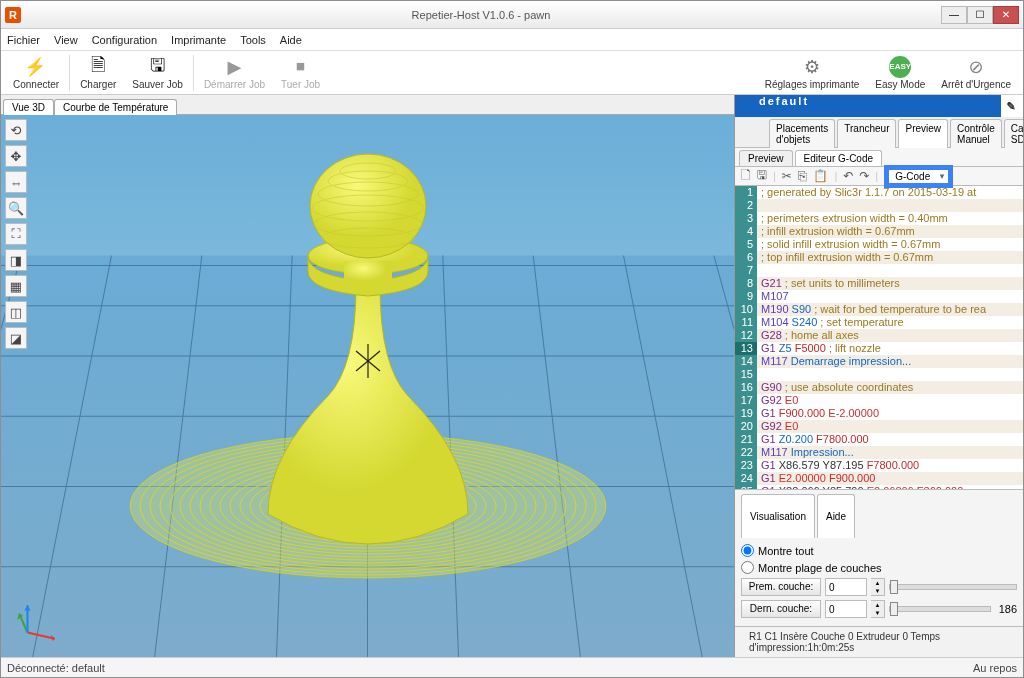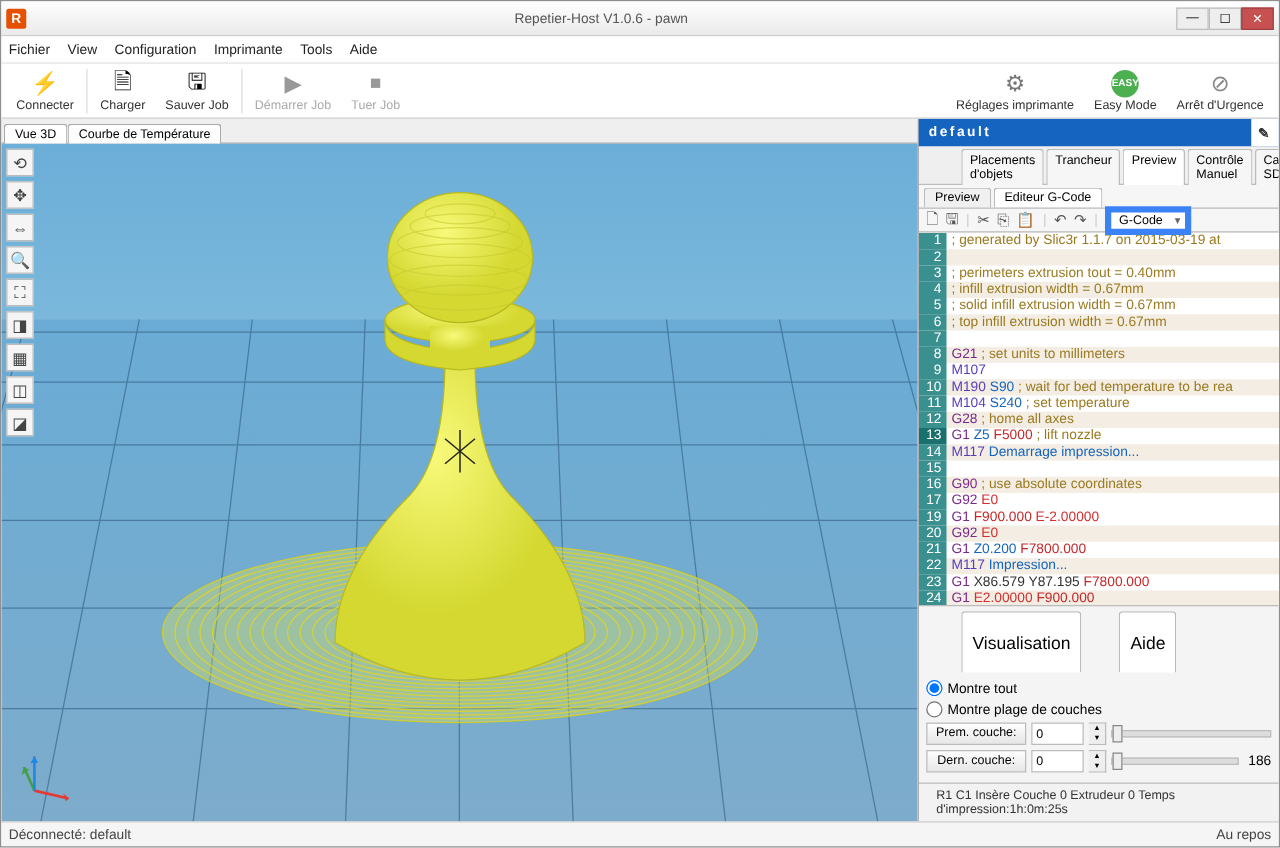--- a/index.html
+++ b/index.html
@@ -25,42 +25,42 @@
 .viewtabs { height:20px; background:#efefef; display:flex; align-items:flex-end; padding-left:2px; gap:0; border-bottom:1px solid #aaa;}
 .viewtab { padding:2px 8px; border:1px solid #aaa; border-bottom:none; margin-bottom:-1px; background:#fdfdfd; border-top-left-radius:3px;border-top-right-radius:3px;font-size:10px;}
 .viewtab.active { background:#fff; font-weight:normal;}
 .viewport { flex:1; position:relative; background:linear-gradient(#6baed8 0%,#8dc3e0 55%,#aed3e8 100%); overflow:hidden;}
 .grid { position:absolute; inset:0; }
 .model { position:absolute; left:50%; top:50%; transform:translate(-50%,-58%); }
 .lefttools { position:absolute; left:4px; top:4px; display:flex; flex-direction:column; gap:4px;}
 .lefttools .lt { width:22px; height:22px; background:#f5f5f5; border:1px solid #bbb; display:flex; align-items:center; justify-content:center; font-size:13px; color:#444;}
 .axes { position:absolute; left:16px; bottom:14px; width:42px; height:42px; }
 .rightpane { width:288px; background:#f2f2f2; display:flex; flex-direction:column;}
-.profbar { height:22px; background:#1565c0; color:#fff; font-family:"Courier New",monospace; font-size:15px; font-weight:bold; letter-spacing:2px; display:flex; align-items:center; padding-left:8px; position:relative;}
+.profbar { height:22px; background:#1565c0; color:#fff; font-family:"Courier New",monospace; font-size:15px; font-weight:bold; letter-spacing:2px; display:flex; padding-left:24px; position:relative;}
 .profbar .editic{position:absolute; right:0; top:0; bottom:0; width:22px; background:#fff; color:#333; display:flex; align-items:center; justify-content:center;}
 .rtabs { display:flex; background:#efefef; border-bottom:1px solid #bbb;padding-left:32px;}
 .rtab { padding:3px 6px; border:1px solid #bbb; border-bottom:none; margin:2px 0 -1px 2px; font-size:10px; background:#f6f6f6; border-top-left-radius:3px; border-top-right-radius:3px;}
 .rtab.active { background:#fff;}
 .subtabs { display:flex; padding:2px 2px 0 4px; gap:2px; background:#f6f6f6;}
 .subtab { padding:2px 8px; border:1px solid #bbb; border-bottom:none; font-size:10px; background:#f0f0f0;border-top-left-radius:3px;border-top-right-radius:3px;}
 .subtab.active{ background:#fff;}
 .edtoolbar { height:20px; background:#f6f6f6; display:flex; align-items:center; gap:6px; padding:0 6px; border-top:1px solid #bbb; border-bottom:1px solid #bbb;}
 .edtoolbar .ei{font-size:12px;color:#555;}
 .dropdown{ border:5px solid #3b82f6; background:#fff; padding:1px 18px 1px 6px; font-size:10px; position:relative; }
 .dropdown::after{content:"▾";position:absolute;right:4px;top:1px;font-size:9px;color:#666;}
 .gcode { flex:1; overflow:auto; background:#fff; font-family:"Courier New",monospace; font-size:11px;}
 .gcode .row { display:flex; min-height:13px; }
 .gcode .row.alt { background:#f3ede3; }
 .gcode .ln { width:22px; text-align:right; padding-right:4px; background:#3a8f8f; color:#fff; flex-shrink:0;}
 .gcode .ln.hl { background:#1a6f6f;}
 .gcode .tx { padding-left:4px; white-space:pre;}
 .c-cmt{color:#9a7a20;} .c-m{color:#5a3dbb;} .c-g{color:#7a2a8a;} .c-s{color:#1565c0;} .c-f{color:#c62828;} .c-e{color:#d32f2f;} .c-txt{color:#1565c0;} .c-xy{color:#333;}
 .vispanel { border-top:1px solid #bbb; background:#f4f4f4; padding:4px 6px 6px 6px;}
 .vistabs { display:flex; gap:2px; margin-bottom:4px;}
-.vistab { padding:16px 8px; border:1px solid #bbb; border-bottom:none; background:#fff; font-size:14px;border-top-left-radius:3px;border-top-right-radius:3px;margin-left:28px;}
+.vistab { padding:16px 8px; border:1px solid #bbb; border-bottom:none; background:#fff; font-size:10px;border-top-left-radius:3px;border-top-right-radius:3px;}
 .vistab.active{background:#fff;}
 .radio-row{ display:flex; align-items:center; gap:4px; padding:2px 0;}
 .layerctl { display:flex; align-items:center; gap:4px; padding:2px 0;}
 .layerctl .btn { width:80px; height:18px; border:1px solid #bbb; background:linear-gradient(#fefefe,#e6e6e6); font-size:10px; text-align:center; line-height:16px;}
 .numbox { width:42px; height:18px; border:1px solid #bbb; background:#fff; display:flex; align-items:center; padding:0 3px; font-size:10px;}
 .spinner{width:14px;height:18px;border:1px solid #bbb;border-left:none;display:flex;flex-direction:column;}
 .spinner div{flex:1;font-size:6px;text-align:center;line-height:8px;background:#eee;}
 .slider { flex:1; height:6px; background:#ddd; border:1px solid #bbb; position:relative;}
 .slider .thumb{position:absolute;width:8px;height:14px;background:#eee;border:1px solid #888;top:-5px;}
 .infoline{ border-top:1px solid #bbb; padding:4px 14px; font-size:10px; color:#333; background:#f2f2f2;}
@@ -265,21 +265,21 @@
         <div class="row">
           <div class="ln">1</div>
           <div class="tx"><span class="c-cmt">; generated by Slic3r 1.1.7 on 2015-03-19 at </span></div>
         </div>
         <div class="row alt">
           <div class="ln">2</div>
           <div class="tx"><span></span></div>
         </div>
         <div class="row">
           <div class="ln">3</div>
-          <div class="tx"><span class="c-cmt">; perimeters extrusion tout = 0.40mm</span></div>
+          <div class="tx"><span class="c-cmt">; perimeters extrusion width = 0.40mm</span></div>
         </div>
         <div class="row alt">
           <div class="ln">4</div>
           <div class="tx"><span class="c-cmt">; infill extrusion width = 0.67mm</span></div>
         </div>
         <div class="row">
           <div class="ln">5</div>
           <div class="tx"><span class="c-cmt">; solid infill extrusion width = 0.67mm</span></div>
         </div>
         <div class="row alt">

